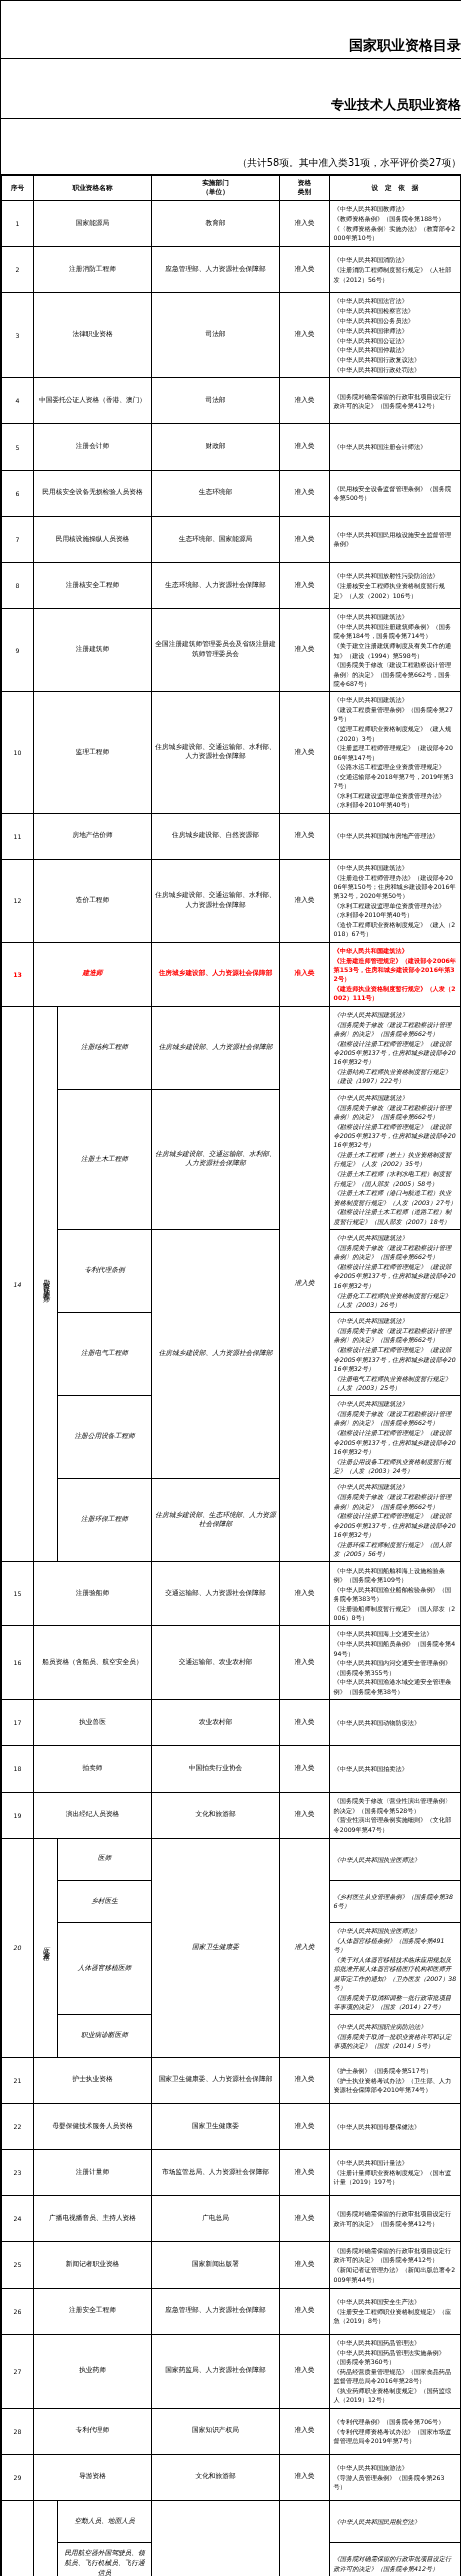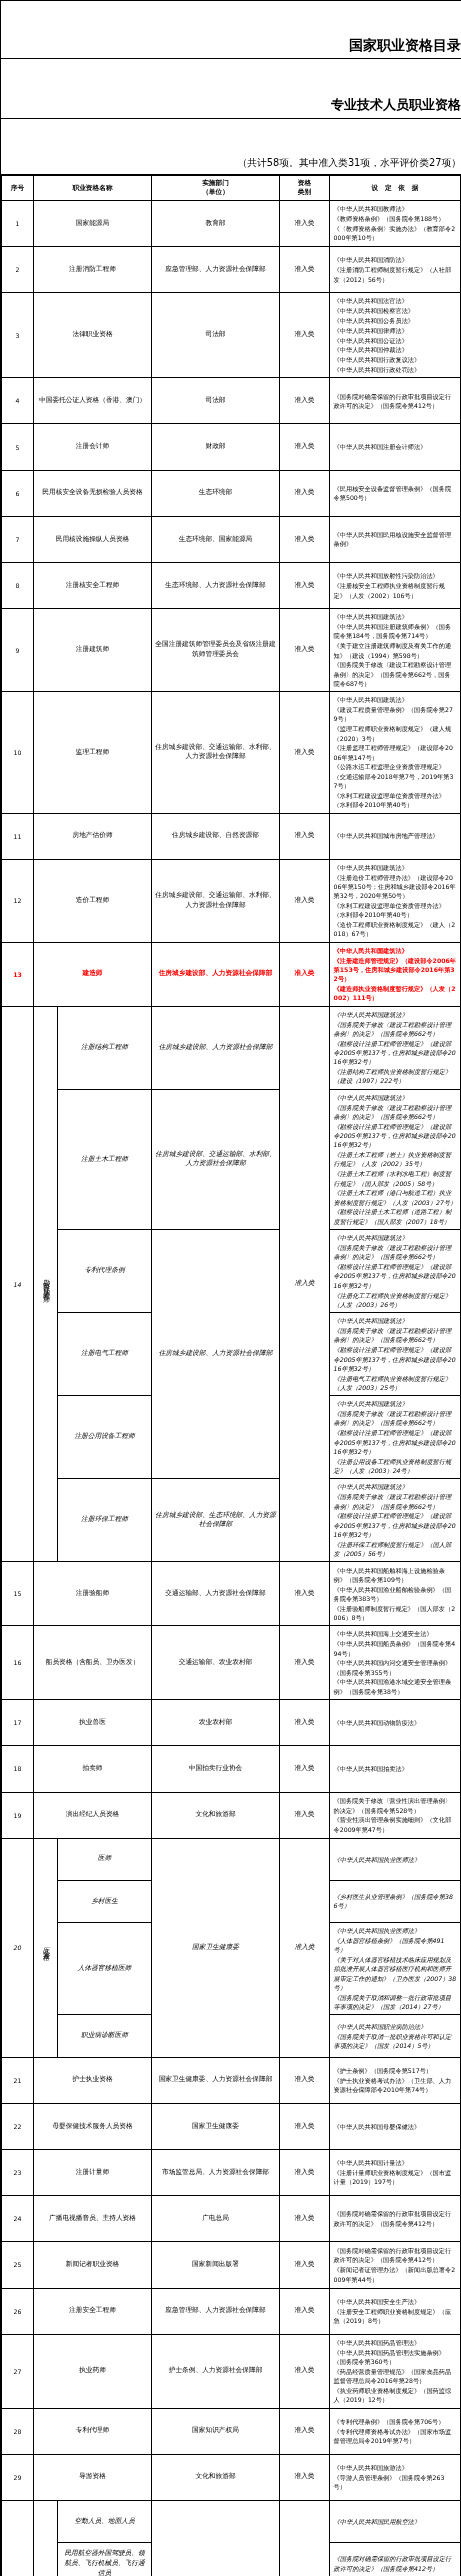--- a/index.html
+++ b/index.html
@@ -178,21 +178,21 @@
           <td class="c-cat">准入类</td>
           <td class="c-basis">
             <div class="basis-line">《中华人民共和国建筑法》</div>
             <div class="basis-line">《注册造价工程师管理办法》（建设部令2006年第150号；住房和城乡建设部令2016年第32号，2020年第50号）</div>
             <div class="basis-line">《水利工程建设监理单位资质管理办法》（水利部令2010年第40号）</div>
             <div class="basis-line">《造价工程师职业资格制度规定》（建人（2018）67号）</div>
           </td>
         </tr>
         <tr class="simple">
           <td class="c-seq" style="color: rgb(255, 0, 0); font-weight: bold;">13</td>
-          <td class="c-name" colspan="2" style="color: rgb(255, 0, 0); font-weight: bold;">建造师</td>
+          <td class="c-name" colspan="2" style="color: rgb(255, 0, 0); font-weight: bold; font-style: italic;">建造师</td>
           <td class="c-dept" style="color: rgb(255, 0, 0); font-weight: bold;">住房城乡建设部、人力资源社会保障部</td>
           <td class="c-cat" style="color: rgb(255, 0, 0); font-weight: bold;">准入类</td>
           <td class="c-basis" style="color: rgb(255, 0, 0); font-weight: bold;">
             <div class="basis-line" style="color: rgb(255, 0, 0); font-weight: bold;">《中华人民共和国建筑法》</div>
             <div class="basis-line" style="color: rgb(255, 0, 0); font-weight: bold;">《注册建造师管理规定》（建设部令2006年第153号，住房和城乡建设部令2016年第32号）</div>
             <div class="basis-line" style="color: rgb(255, 0, 0); font-weight: bold;">《建造师执业资格制度暂行规定》（人发（2002）111号）</div>
           </td>
         </tr>
         <tr class="sub">
           <td class="c-seq" rowspan="6">14</td>
@@ -264,21 +264,21 @@
           <td class="c-dept">交通运输部、人力资源社会保障部</td>
           <td class="c-cat">准入类</td>
           <td class="c-basis">
             <div class="basis-line">《中华人民共和国船舶和海上设施检验条例》（国务院令第109号）</div>
             <div class="basis-line">《中华人民共和国渔业船舶检验条例》（国务院令第383号）</div>
             <div class="basis-line">《注册验船师制度暂行规定》（国人部发（2006）8号）</div>
           </td>
         </tr>
         <tr class="simple">
           <td class="c-seq">16</td>
-          <td class="c-name" colspan="2">船员资格（含船员、卫办医发）</td>
+          <td class="c-name" colspan="2">船员资格（含船员、航空安全员）</td>
           <td class="c-dept">交通运输部、农业农村部</td>
           <td class="c-cat">准入类</td>
           <td class="c-basis">
             <div class="basis-line">《中华人民共和国海上交通安全法》</div>
             <div class="basis-line">《中华人民共和国船员条例》（国务院令第494号）</div>
             <div class="basis-line">《中华人民共和国内河交通安全管理条例》（国务院令第355号）</div>
             <div class="basis-line">《中华人民共和国渔港水域交通安全管理条例》（国务院令第38号）</div>
           </td>
         </tr>
         <tr class="simple">
@@ -395,21 +395,21 @@
           <td class="c-dept">应急管理部、人力资源社会保障部</td>
           <td class="c-cat">准入类</td>
           <td class="c-basis">
             <div class="basis-line">《中华人民共和国安全生产法》</div>
             <div class="basis-line">《注册安全工程师职业资格制度规定》（应急（2019）8号）</div>
           </td>
         </tr>
         <tr class="simple">
           <td class="c-seq">27</td>
           <td class="c-name" colspan="2">执业药师</td>
-          <td class="c-dept">护士条例、人力资源社会保障部</td>
+          <td class="c-dept">国家药监局、人力资源社会保障部</td>
           <td class="c-cat">准入类</td>
           <td class="c-basis">
             <div class="basis-line">《中华人民共和国药品管理法》</div>
             <div class="basis-line">《中华人民共和国药品管理法实施条例》（国务院令第360号）</div>
             <div class="basis-line">《药品经营质量管理规范》（国家食品药品监督管理总局令2016年第28号）</div>
             <div class="basis-line">《执业药师职业资格制度规定》（国药监综人（2019）12号）</div>
           </td>
         </tr>
         <tr class="simple">
           <td class="c-seq">28</td>

